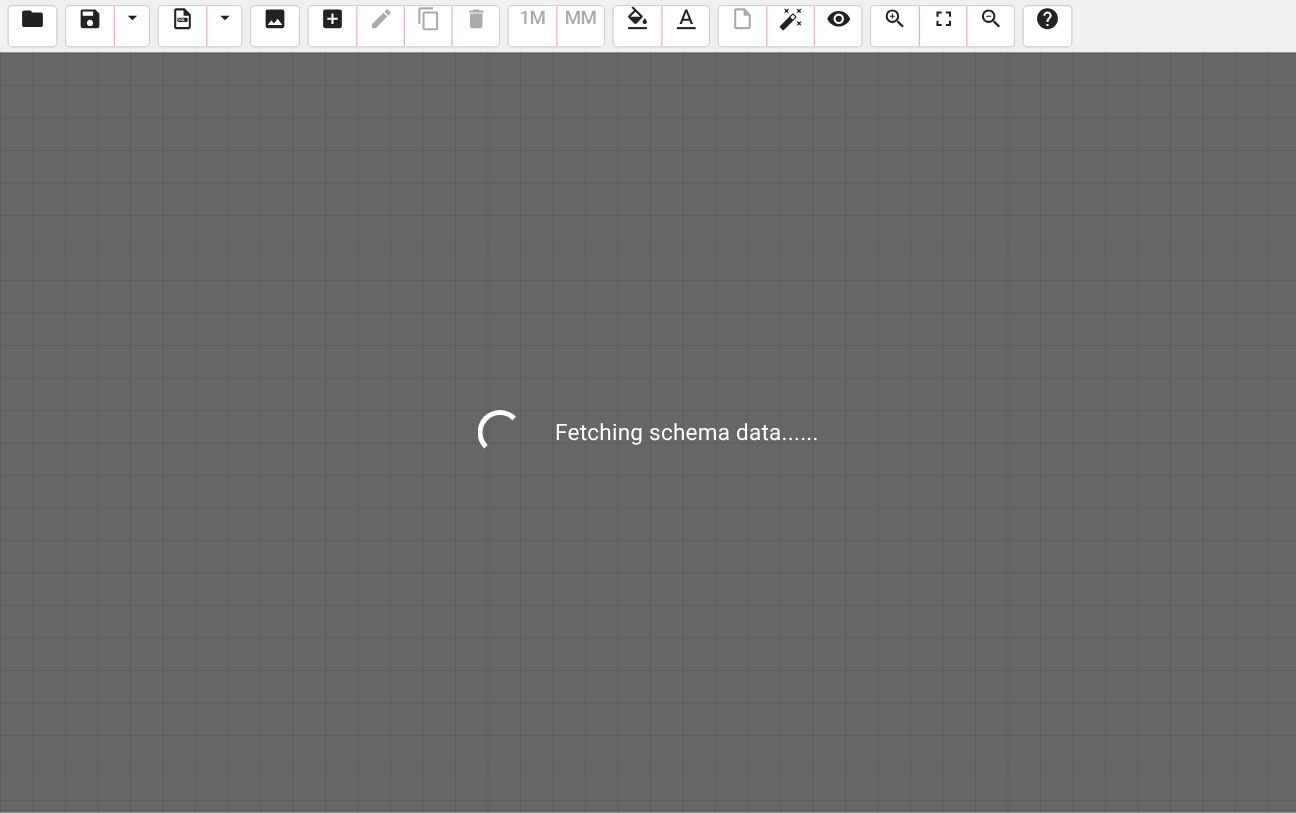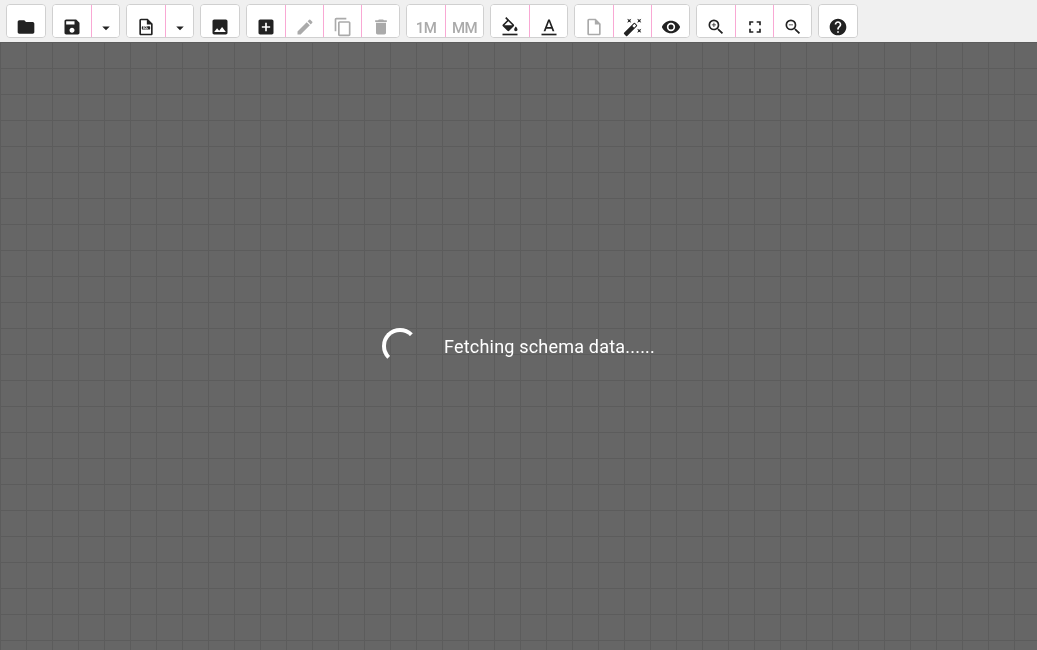--- a/index.html
+++ b/index.html
@@ -21,21 +21,21 @@
     .btn-group {
       display: inline-flex;
       background: #fff;
       border: 1px solid #d0d0d0;
       border-radius: 4px;
       margin-right: 6px;
       overflow: hidden;
     }
     .btn {
       display: inline-flex;
-      align-items: flex-end;
+      align-items: flex-start;
       justify-content: center;
       width: 38px;
       height: 32px;
       background: #fff;
       cursor: pointer;
       color: #222;
     }
     .btn + .btn { border-left: 1px solid #f9a8d4; }
     .btn.disabled { color: #aaa; pointer-events: none; }
     .btn.narrow { width: 28px; }

